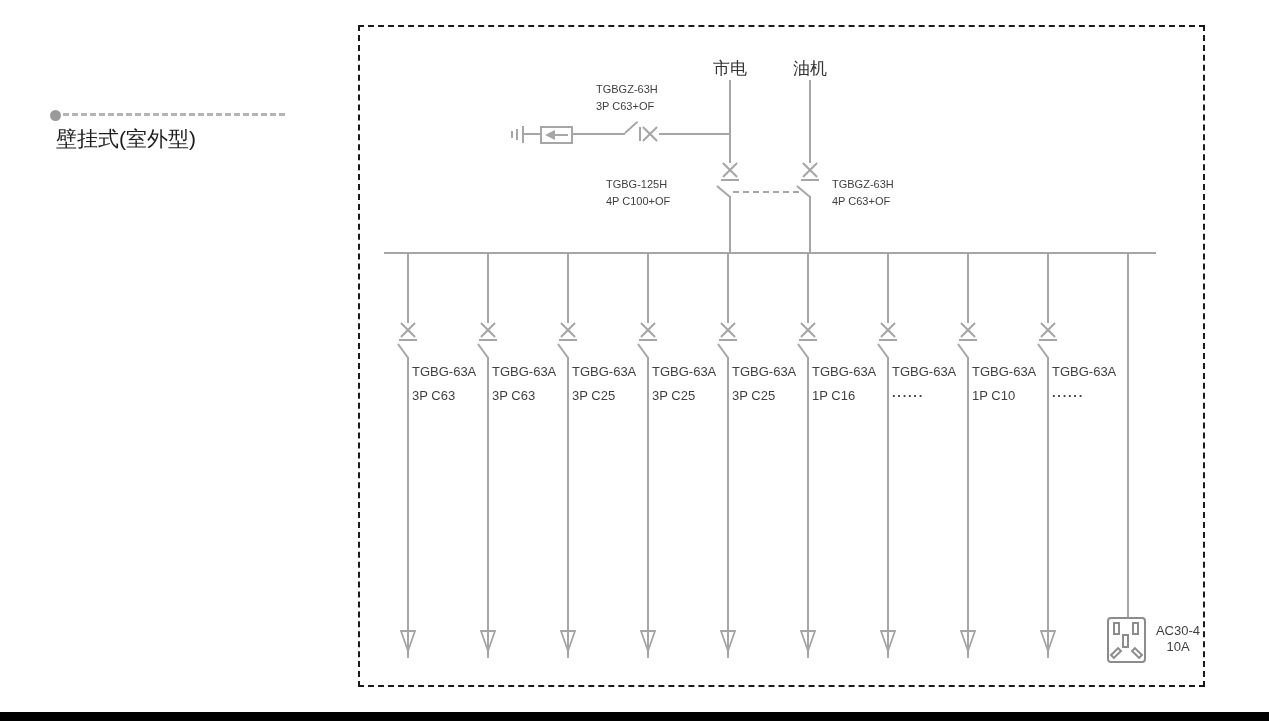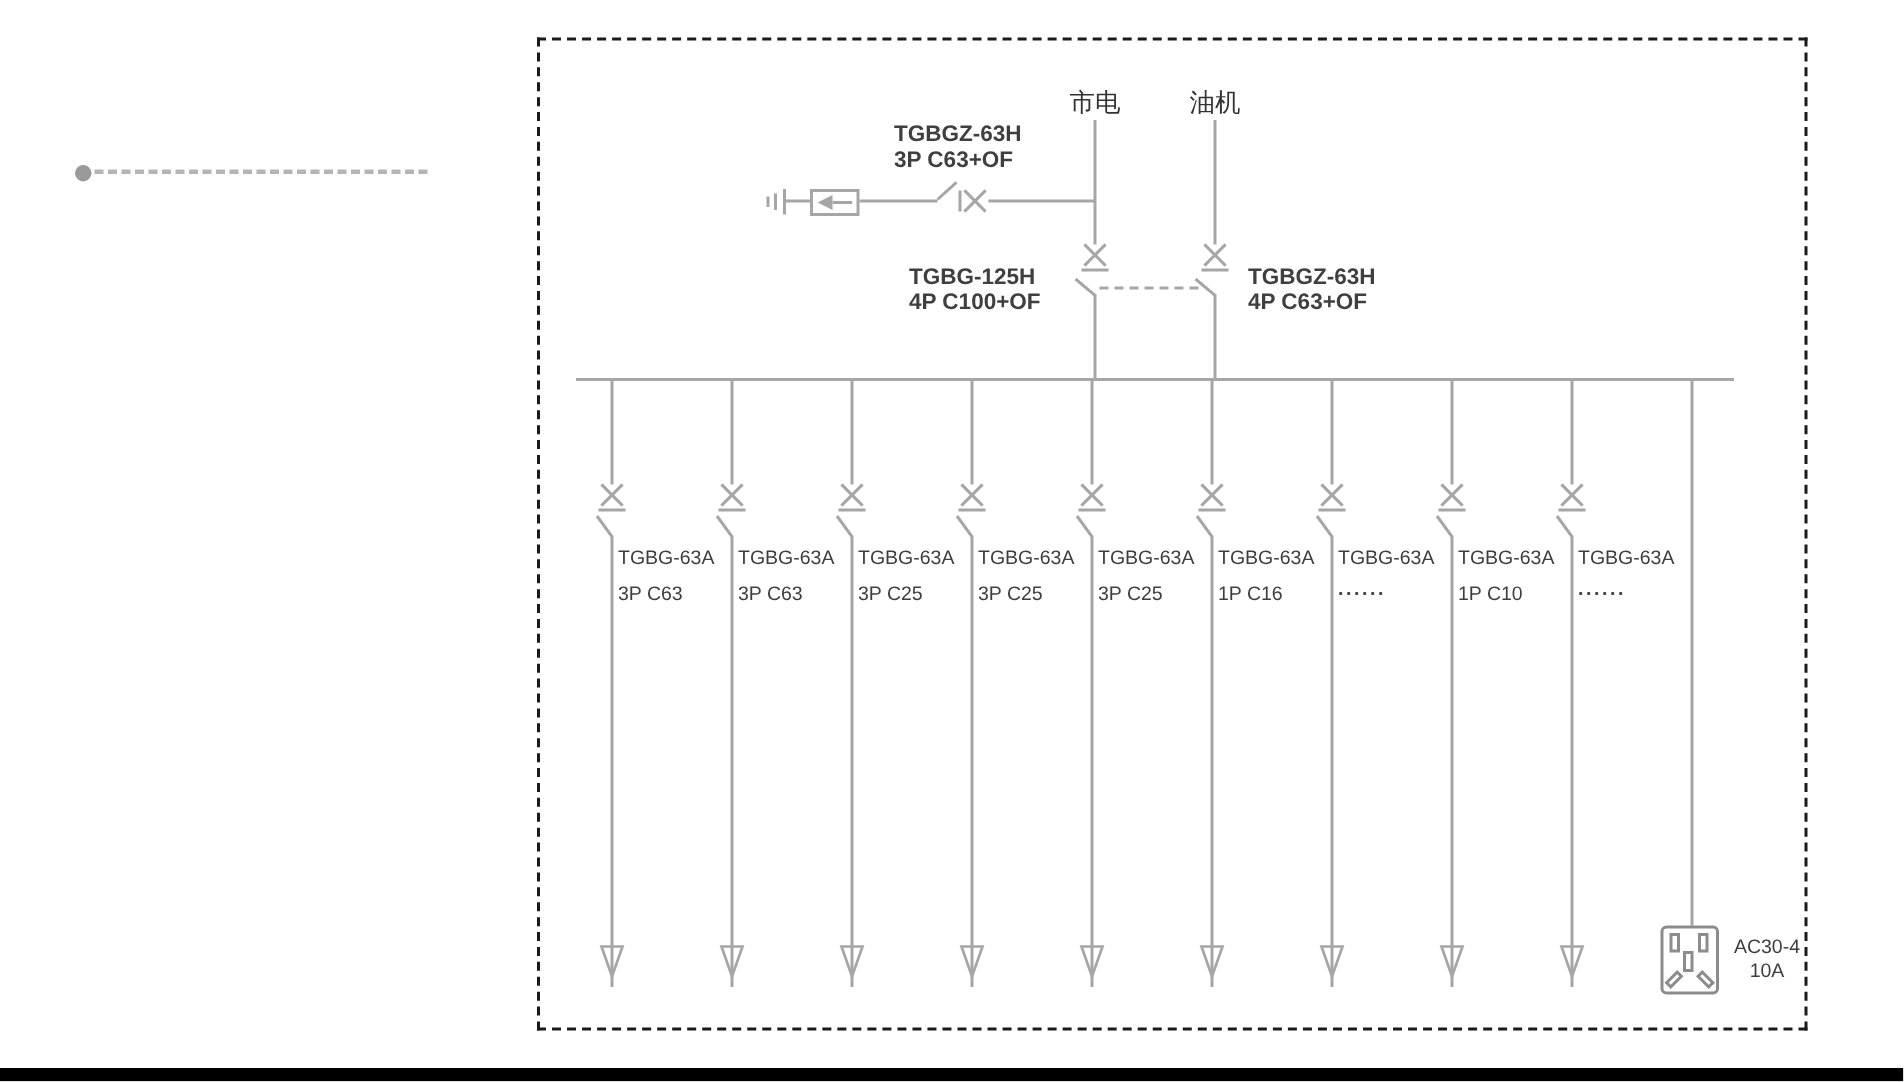--- a/index.html
+++ b/index.html
@@ -28,21 +28,21 @@
   .hline{position:absolute;height:2px;background:var(--line);}
   .xmark{position:absolute;width:16px;height:16px;}
   .xmark::before,.xmark::after{content:"";position:absolute;left:-2px;top:7px;width:20px;height:2px;background:var(--line);}
   .xmark::before{transform:rotate(45deg);}
   .xmark::after{transform:rotate(-45deg);}
   .blade{position:absolute;height:2px;width:17px;background:var(--line);transform-origin:0 50%;}
   .tick-h{position:absolute;width:18px;height:2px;background:var(--line);}
   .tick-v{position:absolute;width:2px;height:14px;background:var(--line);}
   .dash-h{position:absolute;height:0;border-top:2px dashed var(--line);}
   .arrow{position:absolute;}
-  .lbl{position:absolute;color:var(--dtext);font-size:15px;line-height:17px;white-space:nowrap;font-weight:bold;}
+  .lbl{position:absolute;color:var(--dtext);font-size:11px;line-height:17px;white-space:nowrap;}
   .src-lbl{position:absolute;width:52px;text-align:center;font-size:17px;color:#333;white-space:nowrap;}
   .branch-lbl{position:absolute;color:var(--dtext);font-size:13px;line-height:15px;white-space:nowrap;}
   .branch-lbl .spec{margin-top:9px;}
   .branch-lbl .spec.dots{font-weight:bold;letter-spacing:1px;}
   
   .gbar{position:absolute;width:2px;background:var(--line);}
   
   .spd{position:absolute;width:33px;height:18px;border:2px solid var(--line);background:#fff;}
   
   .socket{position:absolute;left:1107px;top:617px;width:39px;height:46px;border:2px solid #8c8c8c;border-radius:4px;background:#fff;}
@@ -52,20 +52,21 @@
   .bottom-bar{position:absolute;left:0;top:712px;width:1269px;height:9px;background:#000;}
 </style>
 </head>
 <body>
 
 <div class="page">
 
   <div class="sep-dot"></div>
   <div class="sep-dash"></div>
   <div class="feature-list">
+    <div class="feature-item">壁挂式(室外型)</div>
   </div>
 
   <div class="diagram-box"></div>
 
   <div class="src-lbl" style="left:704px;top:57px;">市电</div>
   <div class="src-lbl" style="left:784px;top:57px;">油机</div>
 
   <div class="vline" style="left:729px;top:80px;height:83px;"></div>
   <div class="xmark" style="left:722px;top:162px;"></div>
   <div class="tick-h" style="left:721px;top:179px;"></div>

